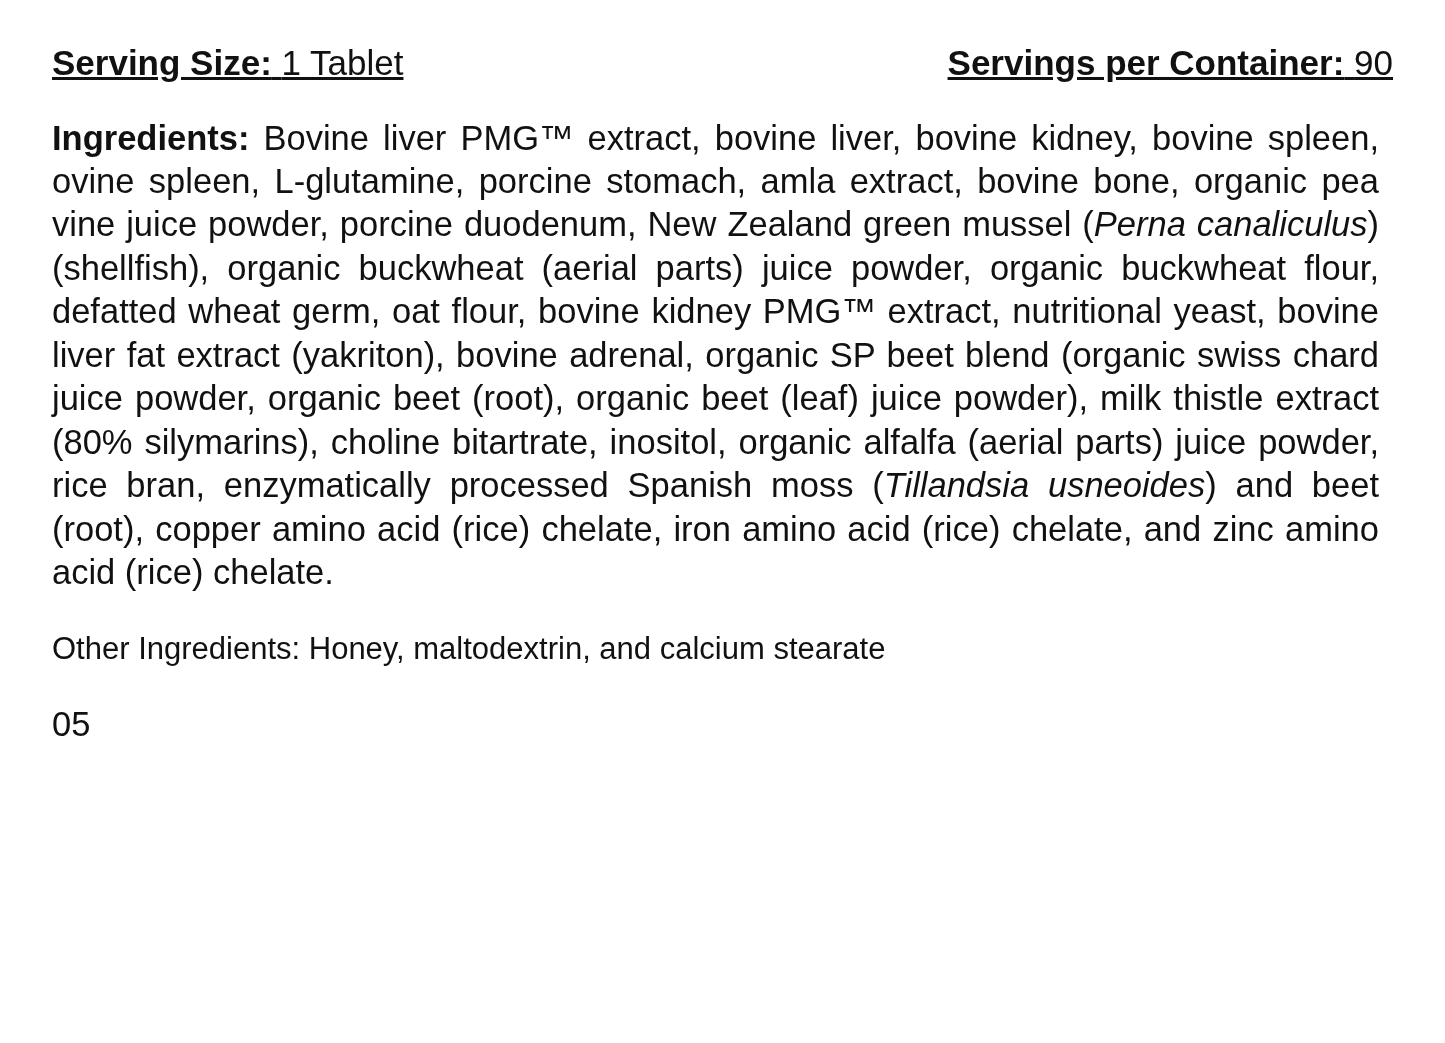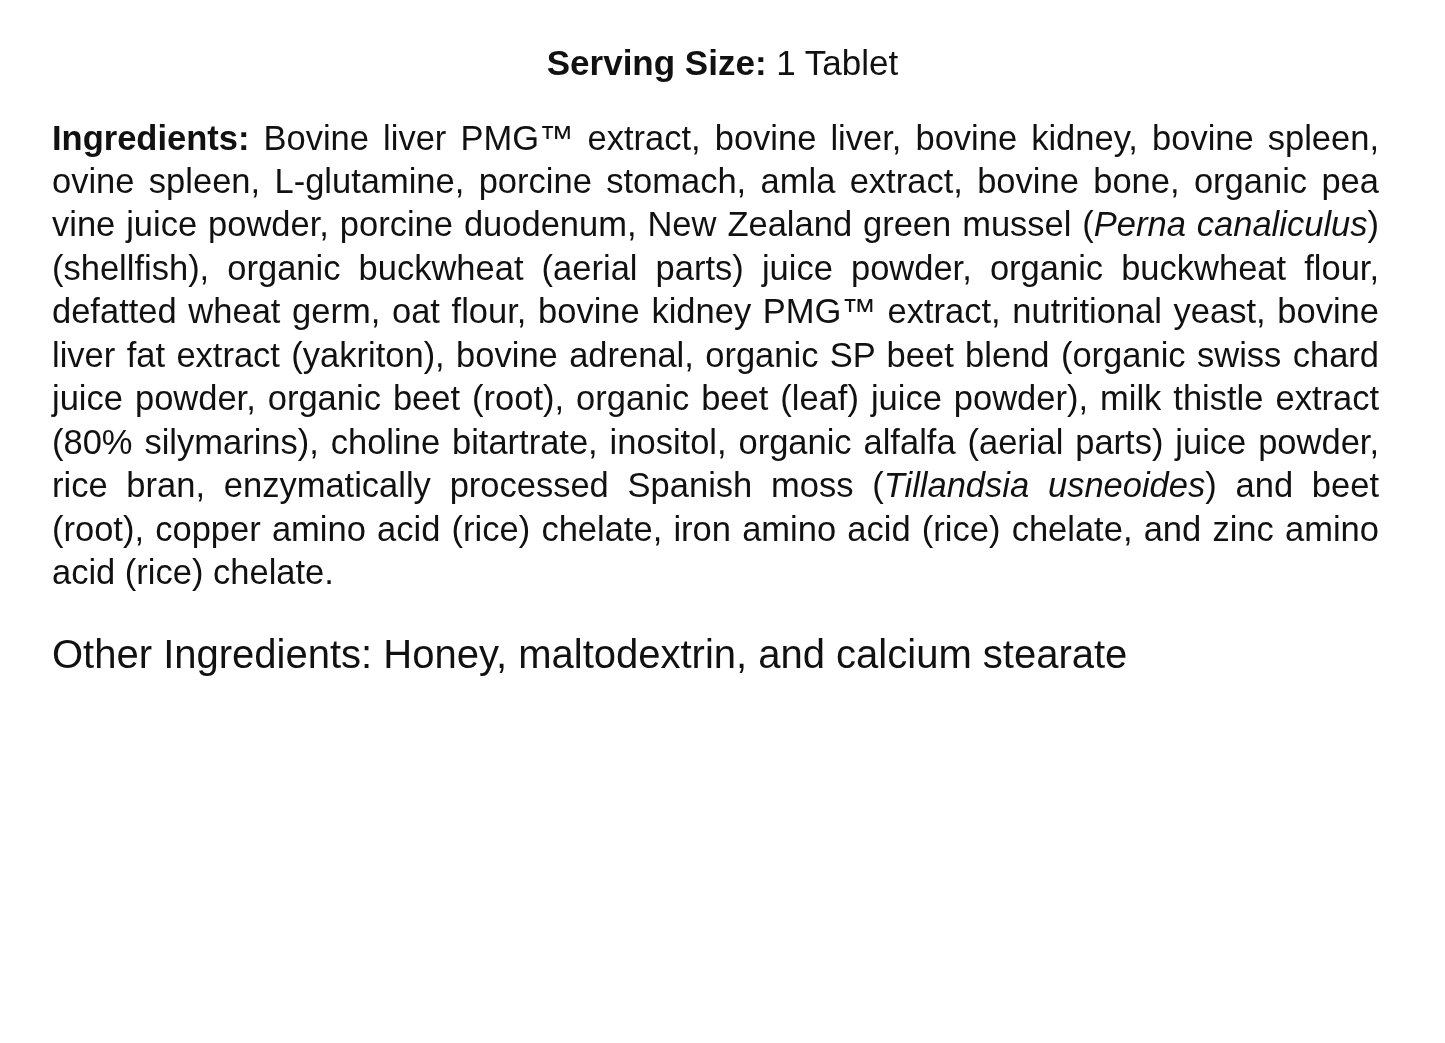--- a/index.html
+++ b/index.html
@@ -16,26 +16,27 @@
   }
   .page {
     box-sizing: border-box;
     width: 1445px;
     height: 1043px;
     padding: 44px 52px 0 52px;
     background: #ffffff;
   }
   .serving-row {
     display: flex;
-    justify-content: center;
+    justify-content: space-between;
     align-items: baseline;
     font-size: 35px;
     line-height: 1.1;
     margin-bottom: 34px;
     white-space: nowrap;
+    text-decoration: underline;
   }
   .serving-row .cell {
     display: inline-block;
   }
   .lbl {
     font-weight: bold;
   }
   .val {
     font-weight: normal;
   }
@@ -47,37 +48,39 @@
     margin: 0 14px 34px 0;
     hyphens: none;
   }
   .ingredients .lead {
     font-weight: bold;
   }
   .ingredients i {
     font-style: italic;
   }
   .other {
-    font-size: 40px;
+    font-size: 31px;
     line-height: 1.26;
     margin: 0 0 36px 0;
   }
   .code {
     font-size: 34.5px;
     line-height: 1.2;
     margin: 0;
   }
 </style>
 </head>
 <body>
 
 <div class="page">
 
   <div class="serving-row">
     <div class="cell"><span class="lbl">Serving Size:</span> <span class="val">1 Tablet</span></div>
+    <div class="cell"><span class="lbl">Servings per Container:</span> <span class="val">90</span></div>
   </div>
 
   <p class="ingredients"><span class="lead">Ingredients:</span><span> Bovine liver PMG™ extract, bovine liver, bovine kidney, bovine spleen, ovine spleen, L-glutamine, porcine stomach, amla extract, bovine bone, organic pea vine juice powder, porcine duodenum, New Zealand green mussel (</span><i>Perna canaliculus</i><span>) (shellfish), organic buckwheat (aerial parts) juice powder, organic buckwheat flour, defatted wheat germ, oat flour, bovine kidney PMG™ extract, nutritional yeast, bovine liver fat extract (yakriton), bovine adrenal, organic SP beet blend (organic swiss chard juice powder, organic beet (root), organic beet (leaf) juice powder), milk thistle extract (80% silymarins), choline bitartrate, inositol, organic alfalfa (aerial parts) juice powder, rice bran, enzymatically processed Spanish moss (</span><i>Tillandsia usneoides</i><span>) and beet (root), copper amino acid (rice) chelate, iron amino acid (rice) chelate, and zinc amino acid (rice) chelate.</span></p>
 
   <p class="other">Other Ingredients: Honey, maltodextrin, and calcium stearate</p>
 
+  <p class="code">05</p>
 
 </div>
 
 </body></html>

